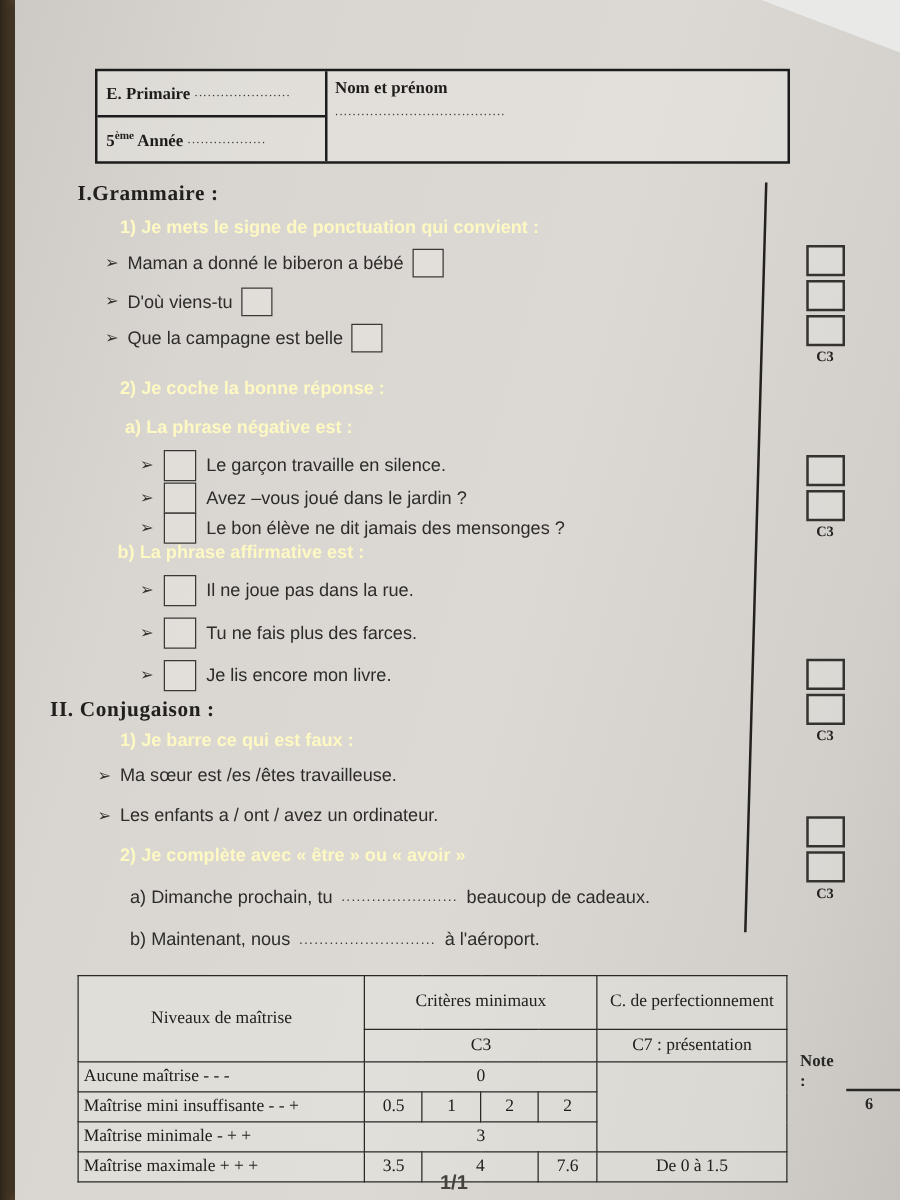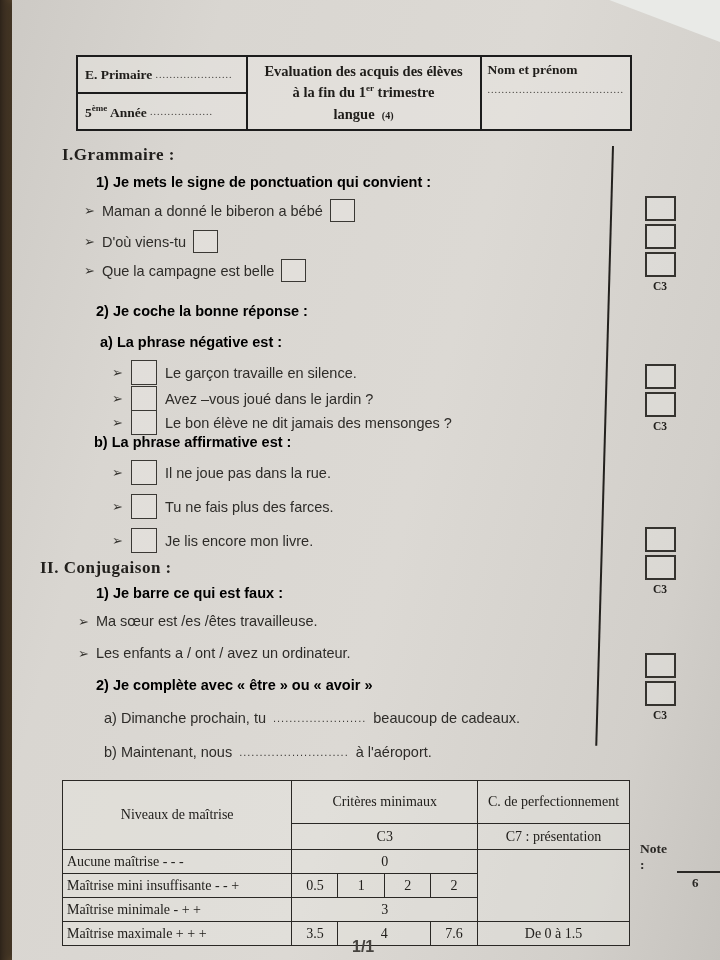--- a/index.html
+++ b/index.html
@@ -27,21 +27,21 @@
   .hdr-left-row+.hdr-left-row{border-top:2px solid #1c1c1c;}
   .hdr-center{width:252px;border-right:2px solid #1c1c1c;display:flex;flex-direction:column;
     align-items:center;justify-content:center;text-align:center;font-weight:bold;font-size:14.5px;line-height:1.45;}
   .hdr-right{flex:1;padding:5px 6px;font-weight:bold;font-size:13.5px;}
   .dots{font-weight:normal;font-size:10px;letter-spacing:1px;color:#3c3a36;}
   sup{font-size:9px;}
   .small-num{font-size:10px;font-weight:bold;}
   
   .abs{position:absolute;}
   .sec-head{font-family:"Liberation Serif", serif;font-weight:bold;font-size:17px;color:#22201d;letter-spacing:.5px;}
-  .ex-title{font-weight:bold;font-size:14.5px;color:#000000;}
+  .ex-title{font-weight:bold;font-size:14.5px;color:#fef9c3;}
   .item{font-size:14.5px;color:#2e2c29;display:flex;align-items:center;gap:7px;}
   .bullet{font-family:"DejaVu Sans", sans-serif;font-size:13px;color:#35332f;}
   .cb{display:inline-block;width:23px;height:21px;border:1.7px solid #3a3834;background:rgba(240,238,234,.35);}
   .opt{display:flex;align-items:center;gap:8px;font-size:14.5px;color:#2e2c29;}
   .opt .cb{width:24px;height:23px;}
   .dotline{font-size:11px;letter-spacing:1px;color:#3c3a36;}
   
   .vline{position:absolute;left:612px;top:146px;width:2.2px;height:600px;background:#23211e;
     transform:rotate(1.6deg);transform-origin:top center;}
   .mgroup{position:absolute;left:640px;width:40px;text-align:center;}
@@ -74,25 +74,20 @@
 <div class="hdr">
   <div class="hdr-left">
     <div class="hdr-left-row">
       <span>E. Primaire</span>&nbsp;
       <span class="dots">......................</span>
     </div>
     <div class="hdr-left-row">
       <span><span>5</span><sup>ème</sup><span> Année</span></span>&nbsp;
       <span class="dots">..................</span>
     </div>
-  </div>
-  <div class="hdr-center">
-    <div>Evaluation des acquis des élèves</div>
-    <div><span>à la fin du 1</span><sup>er</sup><span> trimestre</span></div>
-    <div><span>langue</span>&nbsp;&nbsp;<span class="small-num">(4)</span></div>
   </div>
   <div class="hdr-right">
     <div>Nom et  prénom</div>
     <div class="dots" style="margin-top:6px;">.......................................</div>
   </div>
 </div>
 
 <div class="abs sec-head" style="left:62px;top:145px;">I.Grammaire :</div>
 
 <div class="abs ex-title" style="left:96px;top:174px;">1)  Je mets le signe de ponctuation qui convient :</div>

